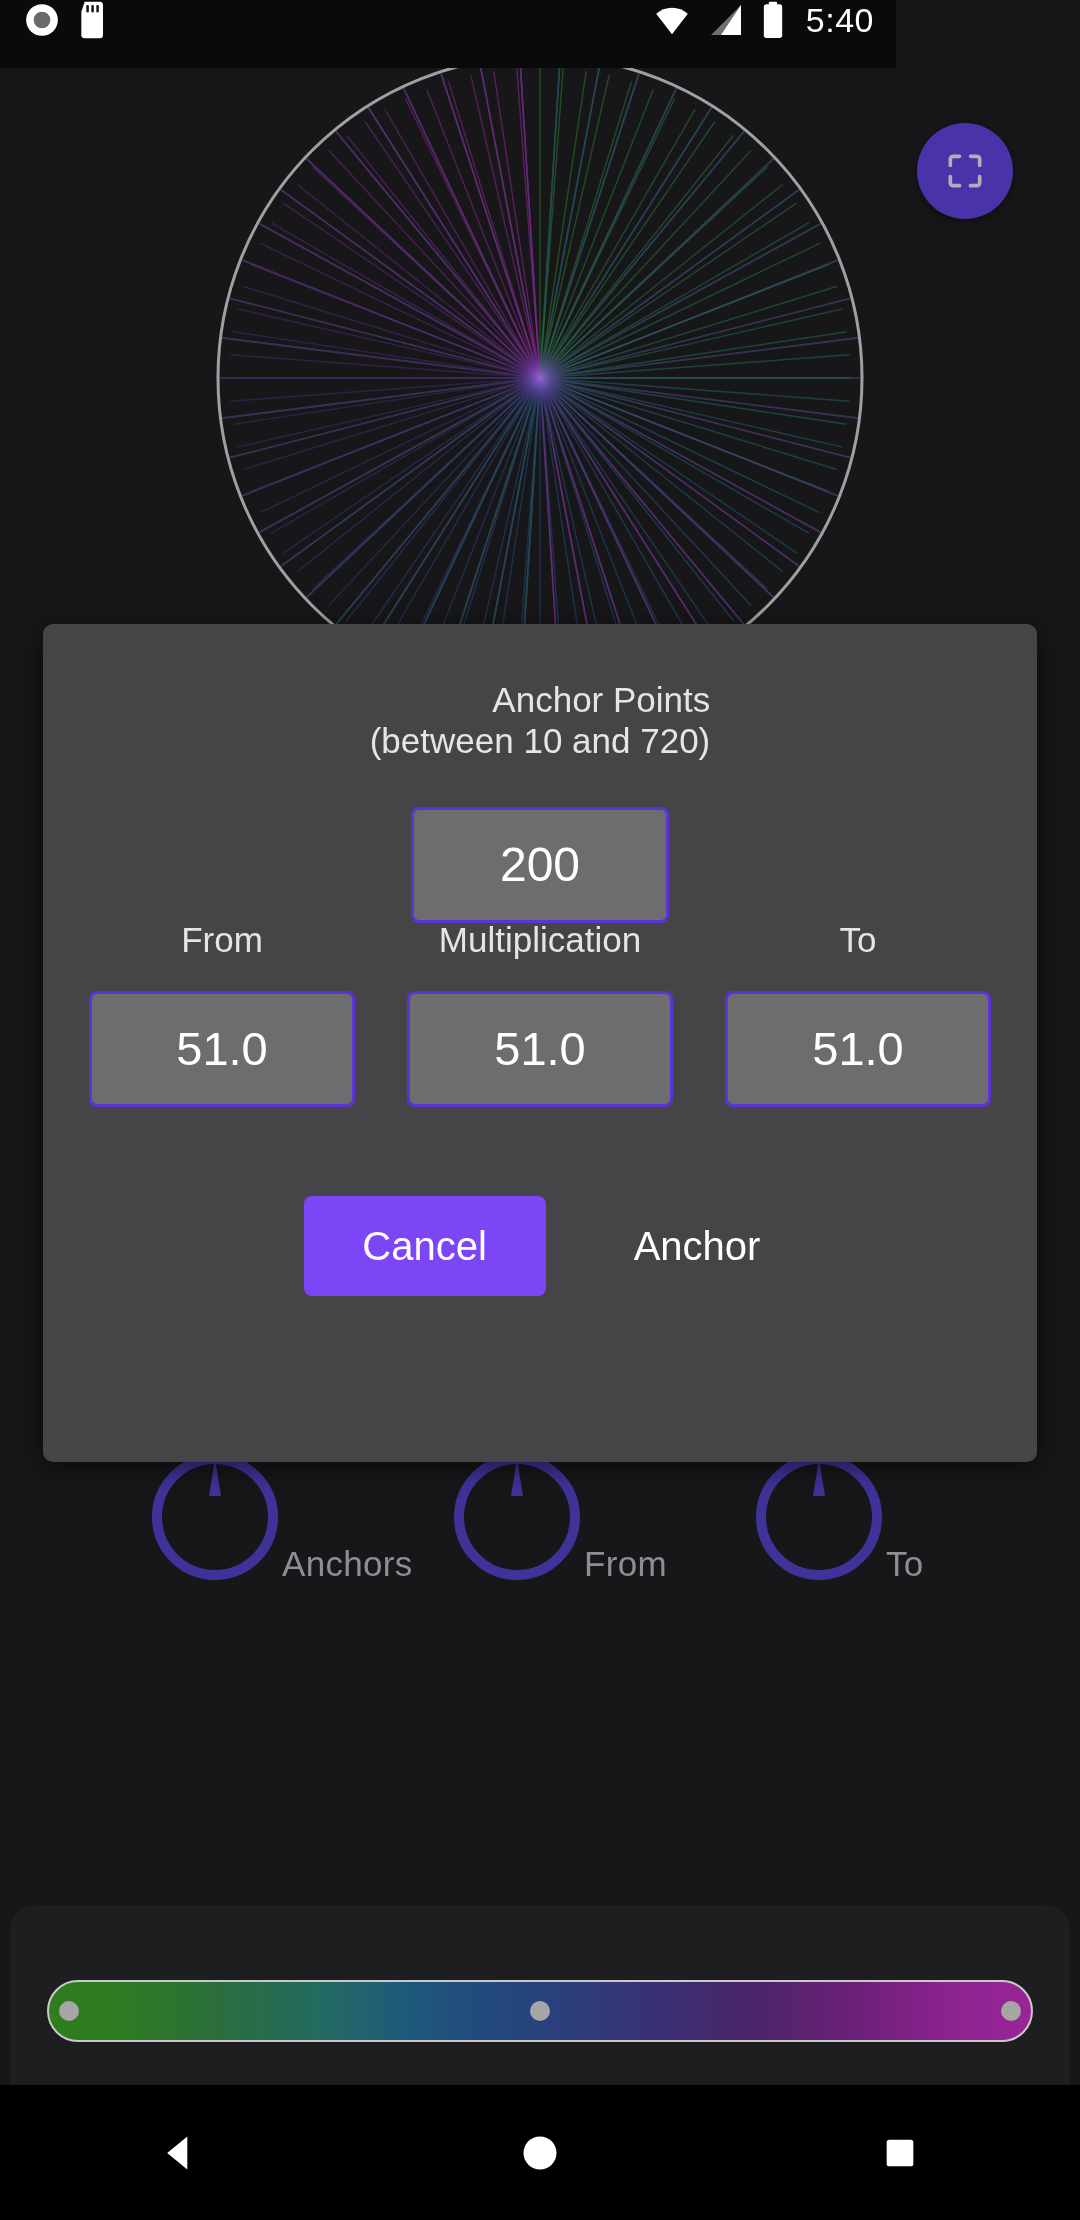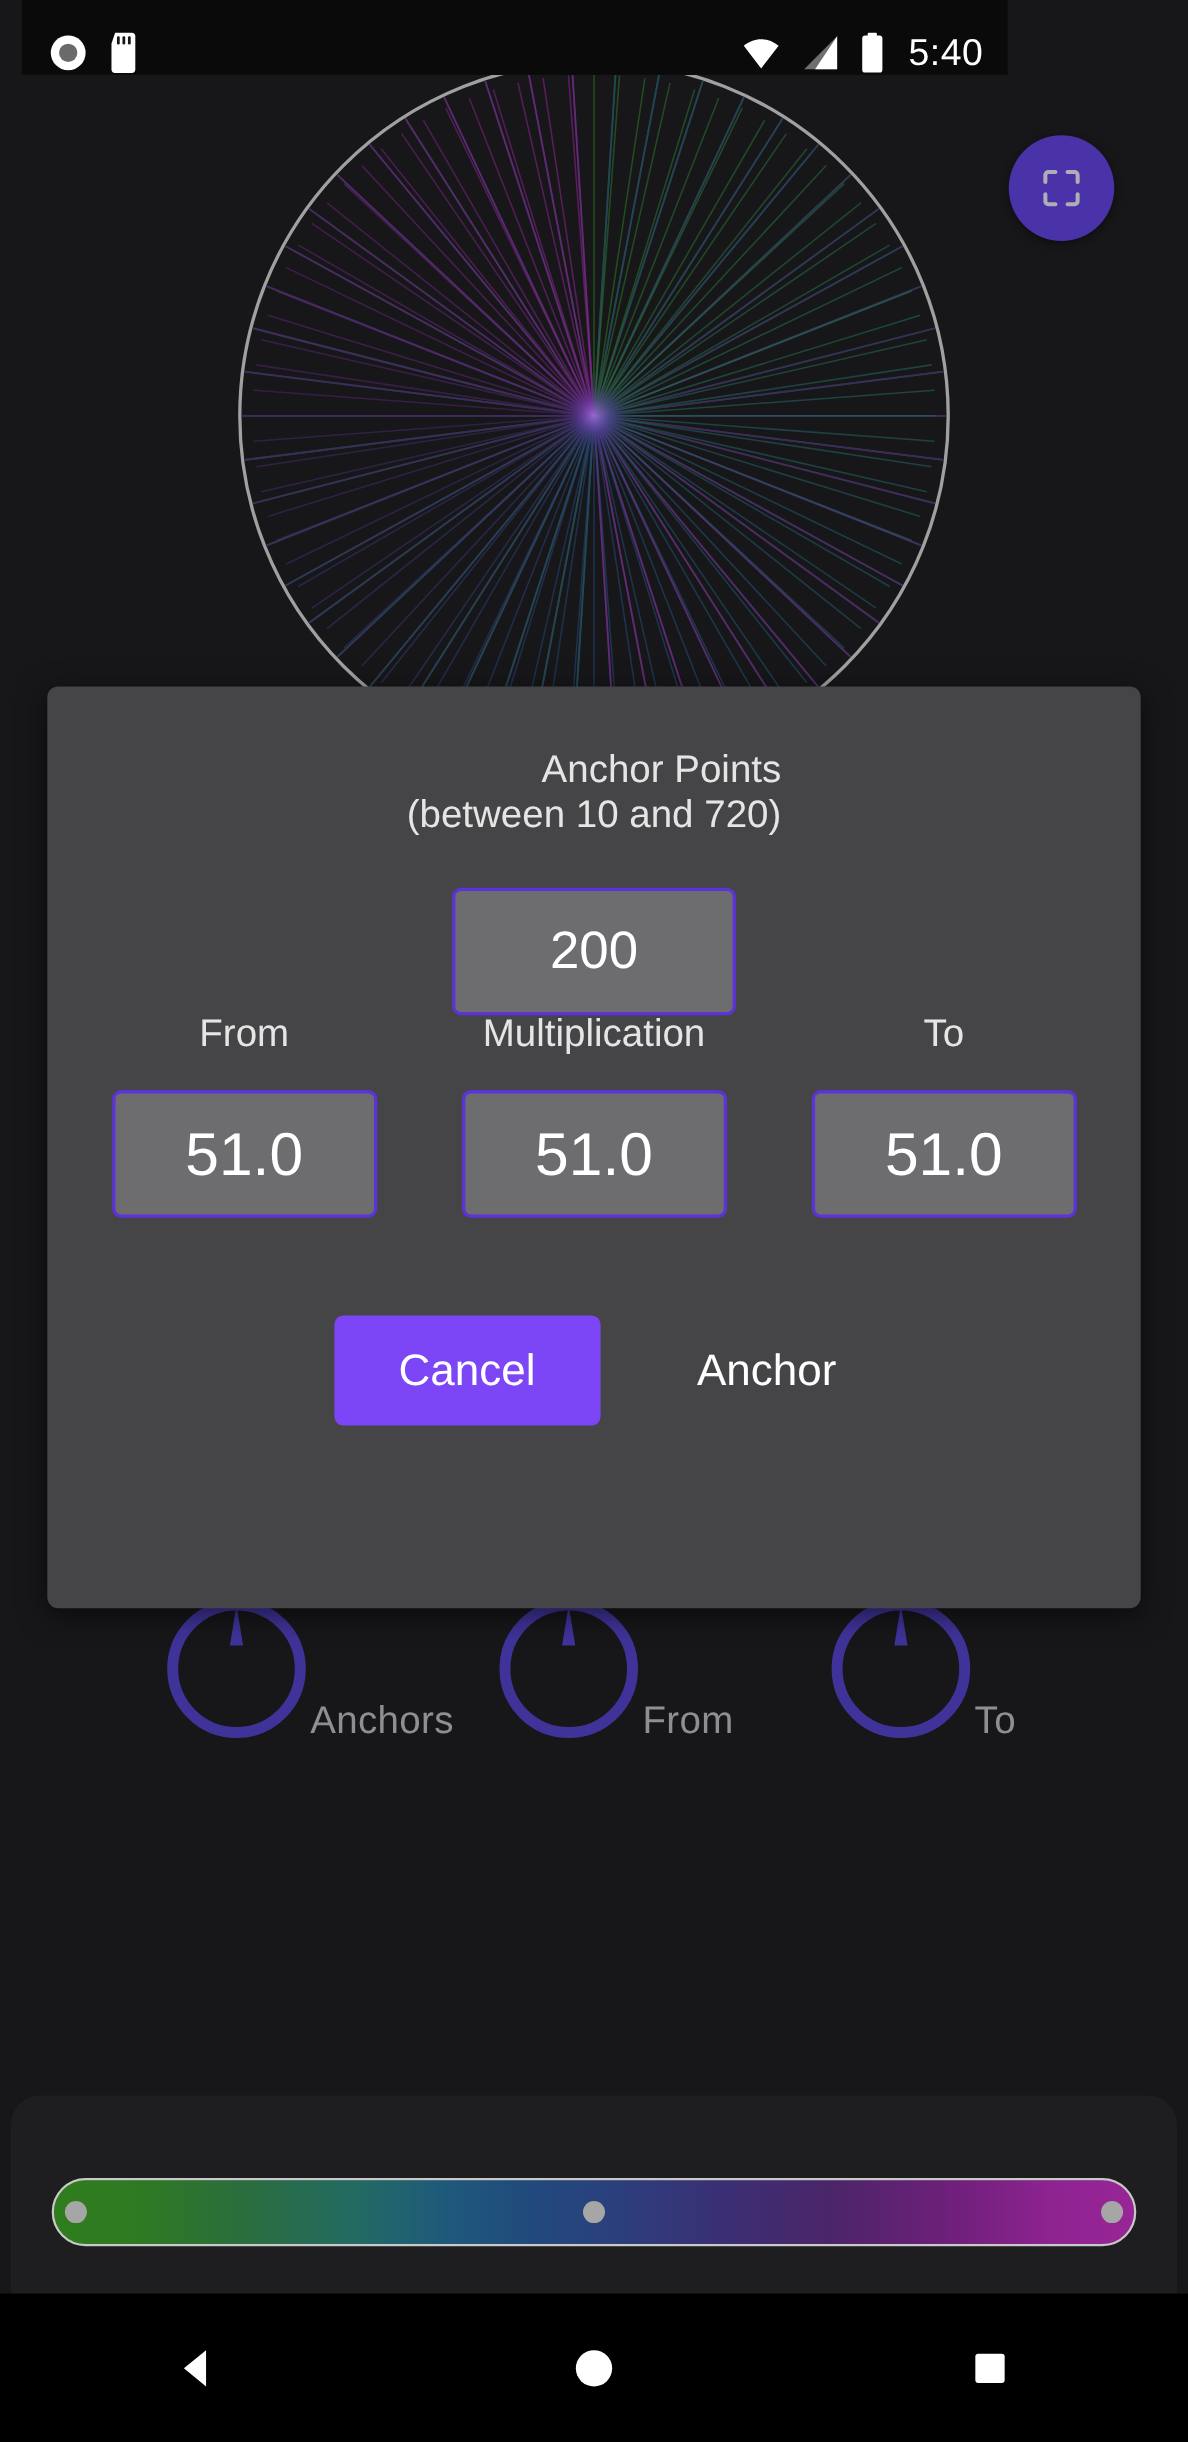--- a/index.html
+++ b/index.html
@@ -14,23 +14,22 @@
     width: 1080px; height: 2220px;
     background: #17171a;
     overflow: hidden;
   }
 
   
   #status-bar {
     position: absolute; left: 0; top: 0;
     width: 896px; height: 68px;
     background: #0a0a0a;
-    display: flex; align-items: flex-end;
+    display: flex; align-items: flex-start;
     padding: 0 22px;
-    margin-left: 20px;
   }
   #status-left { display: flex; align-items: center; gap: 14px; }
   #status-right { margin-left: auto; display: flex; align-items: center; gap: 14px; }
   .sb-icon { display: block; }
   #clock {
     color: #ffffff; font-size: 34px; letter-spacing: 0.5px;
     margin-left: 6px; line-height: 1;
   }
 
   
@@ -135,22 +134,22 @@
   }
   #duration-box { gap: 28px; }
 
   #row-mid {
     position: absolute; left: 0; top: 296px; width: 994px;
     display: flex; padding: 0 20px;
   }
   .mid-cell { flex: 1; display: flex; flex-direction: column; align-items: center; }
   .mid-cell .input-box {
     margin-top: 30px;
-    width: 241px; height: 116px;
-    font-size: 55px;
+    width: 266px; height: 116px;
+    font-size: 47px;
   }
 
   #row-actions {
     position: absolute; left: 0; top: 572px; width: 994px;
     display: flex; align-items: center; justify-content: center; gap: 72px;
   }
   #apply-button {
     background: #7c45f5;
     color: #ffffff;
     border: none; border-radius: 8px;

